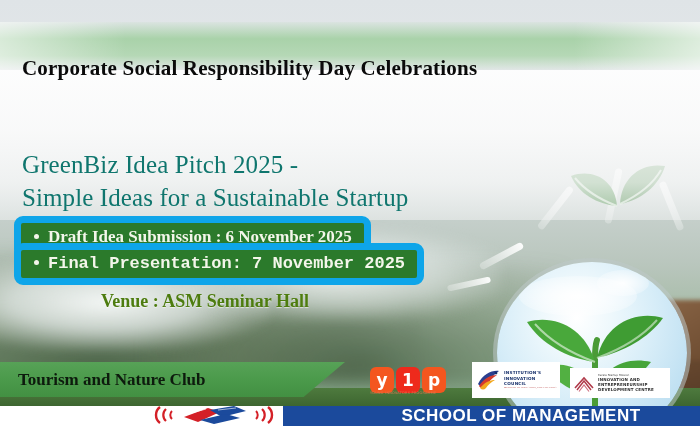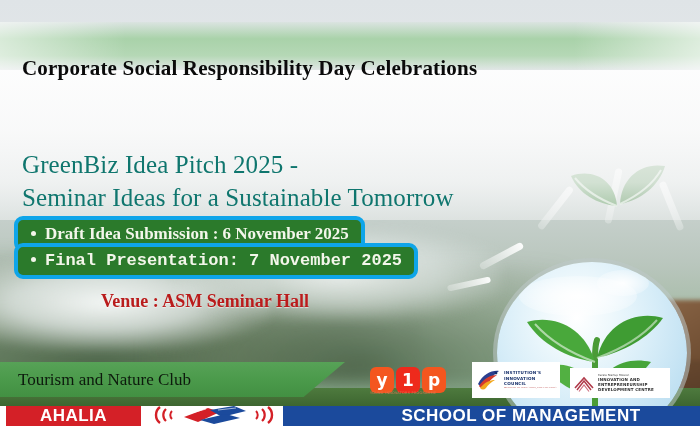--- a/index.html
+++ b/index.html
@@ -137,21 +137,21 @@
     width: 640px;
     font-size: 25px;
     color: #0f766e;
     line-height: 33px;
     letter-spacing: 0.1px;
   }
 
   .bullet-box {
     position: absolute;
     background: #2b7a2b;
-    border: 4px solid #0ea5e9;
+    border: 7px solid #0ea5e9;
     border-radius: 9px;
     color: #f3f6ea;
     font-size: 17px;
     font-weight: bold;
     line-height: 26px;
     padding: 1px 12px 1px 10px;
     white-space: nowrap;
   }
   .bullet-box .dot {
     display: inline-block;
@@ -162,40 +162,40 @@
     margin: 0 9px 3px 3px;
   }
   #bullet-1 { left: 14px; top: 216px; }
   #bullet-2 { left: 14px; top: 243px; font-family: Liberation Mono, monospace; }
 
   .venue-block {
     position: absolute;
     left: 40px; top: 289px;
     width: 330px;
     text-align: center;
-    color: #b91c1c;
+    color: #4d7c0f;
     font-size: 18px;
     font-weight: bold;
     line-height: 25px;
     text-shadow: 0 1px 1px rgba(255,255,255,0.6);
   }
 
   
   .club-banner {
     position: absolute;
     left: 0; top: 362px;
     width: 345px; height: 35px;
     background: linear-gradient(180deg, #57a257 0%, #4b9a4b 50%, #429042 100%);
     clip-path: polygon(0 0, 100% 0, 88% 100%, 0 100%);
   }
   .club-label {
     position: absolute;
     left: 18px; top: 370px;
     font-size: 17px;
-    font-weight: normal;
+    font-weight: bold;
     color: #0d1a0d;
     white-space: nowrap;
   }
 
   
   .yip-logo {
     position: absolute;
     left: 370px; top: 364px;
     width: 78px; height: 32px;
     display: flex;
@@ -356,21 +356,21 @@
 
   <div class="upper-white"></div>
   <div class="header-band"></div>
   <div class="header-band-fade"></div>
 
   <div class="title-main">Corporate Social Responsibility Day Celebrations</div>
 
 
   <div class="event-title">
     <div>GreenBiz Idea Pitch 2025  -</div>
-    <div>Seminar Ideas for a Sustainable Tomorrow</div>
+    <div>Simple Ideas for a Sustainable Startup</div>
   </div>
 
   <div class="bullet-box" id="bullet-1">
     <span class="dot"></span><span>Draft Idea Submission : 6 November 2025</span>
   </div>
   <div class="bullet-box" id="bullet-2">
     <span class="dot"></span><span>Final Presentation: 7 November 2025</span>
   </div>
 
   <div class="venue-block">
@@ -410,21 +410,20 @@
     </svg>
     <div>
       <div class="iedc-top">Kerala Startup Mission</div>
       <div class="iedc-text">INNOVATION AND</div>
       <div class="iedc-text">ENTREPRENEURSHIP</div>
       <div class="iedc-text">DEVELOPMENT CENTRE</div>
     </div>
   </div>
 
   <div class="bottom-bar"></div>
-  <div class="ahalia-box">AHALIA</div>
   <svg class="ahalia-emblem" viewBox="0 0 132 22">
     <path d="M12 3 A10 10 0 0 0 12 19" stroke="#d42027" stroke-width="2.4" fill="none"></path>
     <path d="M18 5 A8 8 0 0 0 18 17" stroke="#d42027" stroke-width="2.2" fill="none"></path>
     <path d="M24 7 A5.5 5.5 0 0 0 24 15" stroke="#d42027" stroke-width="2" fill="none"></path>
     <path d="M120 3 A10 10 0 0 1 120 19" stroke="#d42027" stroke-width="2.4" fill="none"></path>
     <path d="M114 5 A8 8 0 0 1 114 17" stroke="#d42027" stroke-width="2.2" fill="none"></path>
     <path d="M108 7 A5.5 5.5 0 0 1 108 15" stroke="#d42027" stroke-width="2" fill="none"></path>
     <path d="M36 13 L60 4 L72 8 L50 18 Z" fill="#d42027"></path>
     <path d="M62 6 L86 2 L98 7 L74 13 Z" fill="#1b4a9c"></path>
     <path d="M52 16 L78 10 L92 14 L66 20 Z" fill="#1b4a9c"></path>

